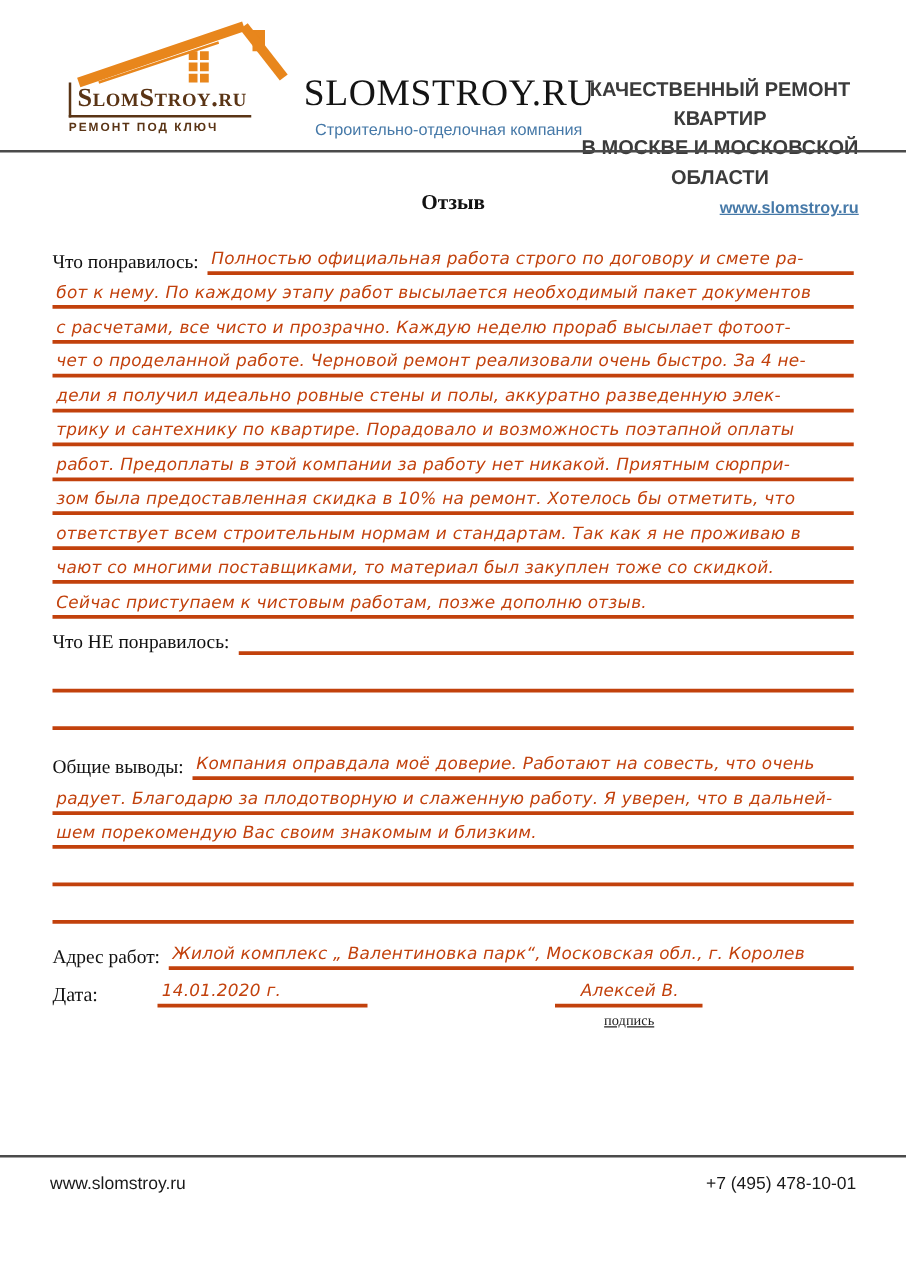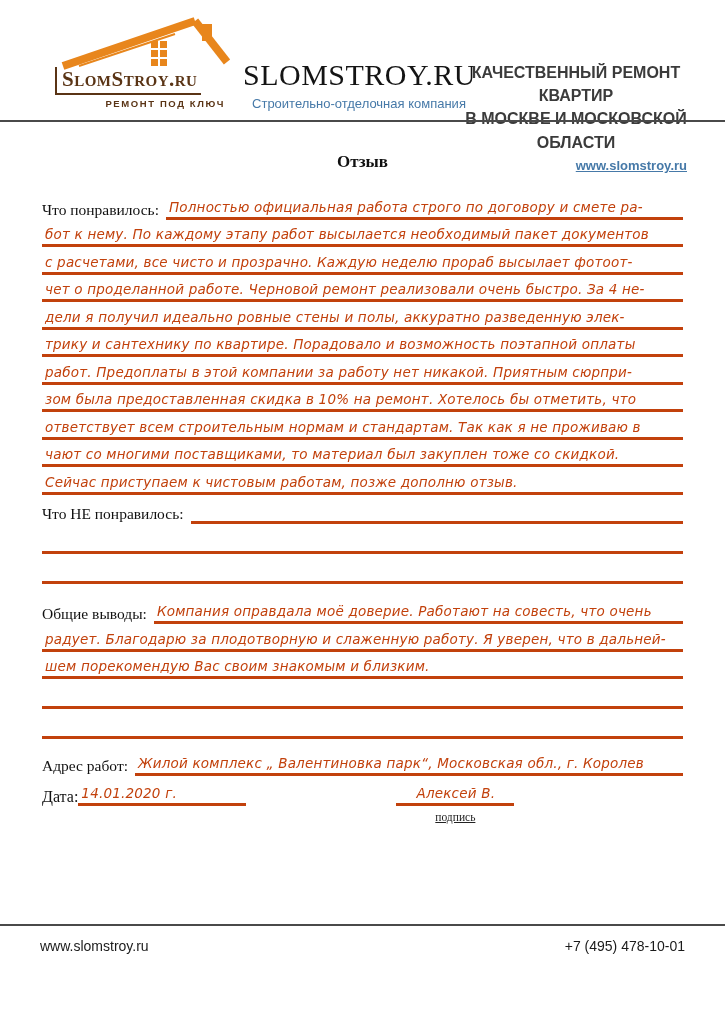--- a/index.html
+++ b/index.html
@@ -17,21 +17,21 @@
   .logo { position:absolute; left:55px; top:14px; width:178px; }
   .logo svg { display:block; }
   .logo-text {
     font-family:"Liberation Serif", serif; font-variant:small-caps; font-weight:bold;
     font-size:21px; letter-spacing:.5px; color:#5a3415;
     border-left:2px solid #5a3415; border-bottom:2px solid #5a3415;
     padding:0 4px 1px 5px; display:inline-block; margin-top:-6px;
   }
   .logo-tag {
     font-family:"Liberation Sans", sans-serif; font-weight:bold; font-size:9.5px;
-    letter-spacing:1.6px; color:#5a3415; text-align:right; width:170px; margin-top:3px;
+    letter-spacing:1.6px; color:#5a3415; text-align:left; width:170px; margin-top:3px;
   }
 
   .brand { position:absolute; left:243px; top:60px; width:232px; text-align:center; }
   .brand-title { font-family:"Liberation Serif", serif; font-size:30px; color:#141414; letter-spacing:.5px; line-height:1; }
   .brand-sub   { font-family:"Liberation Sans", sans-serif; font-size:13px; color:#4679a8; margin-top:6px; }
 
   .hdr-right { position:absolute; right:38px; top:61px; width:222px; text-align:center;
     font-family:"Liberation Sans", sans-serif; }
   .hdr-right .ln { font-size:16px; font-weight:bold; color:#3b3b3b; line-height:1.45; }
   .hdr-right a.url { display:block; text-align:right; font-size:13px; font-weight:bold;
@@ -51,21 +51,21 @@
     font-family:"DejaVu Sans", sans-serif; font-style:italic;
     font-size:13.5px; color:#c2410c; letter-spacing:.2px;
     white-space:nowrap; overflow:hidden; padding:0 2px 2px 3px;
   }
   .blank { height:29.8px; }
   .sec-disliked { margin-top:2px; }
   .sec-conclusions { margin-top:13px; }
   .sec-address { margin-top:10px; }
 
   .date-row { display:flex; align-items:flex-start; margin-top:2px; }
-  .date-left { display:flex; align-items:flex-end; height:27.5px; }
+  .date-left { display:flex; align-items:flex-end; height:27.5px;gap:48px; }
   .date-left .hw { flex:none; width:168px; }
   .sig-block { margin-left:150px; width:118px; text-align:center; }
   .sig-block .hw { text-align:center; }
   .sig-caption { font-family:"Liberation Serif", serif; font-size:11.5px; color:#222; margin-top:5px;text-decoration:underline; }
 
   
   .ftr-rule { position:absolute; top:924px; left:0; width:725px; height:2px; background:#4a4a4a; }
   .ftr { position:absolute; top:938px; left:0; width:725px; padding:0 40px;
     display:flex; justify-content:space-between;
     font-family:"Liberation Sans", sans-serif; font-size:14px; color:#1a1a1a; }

